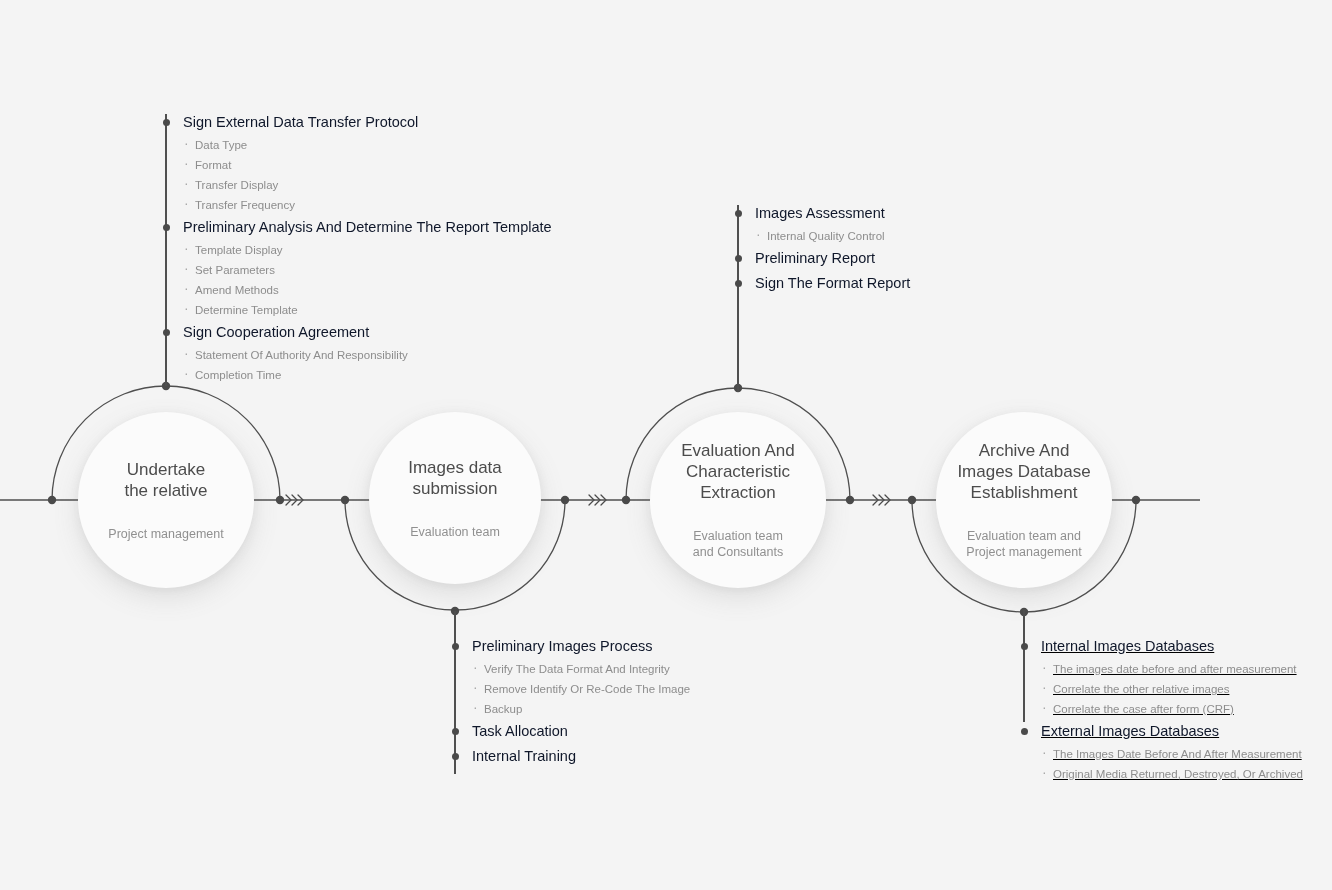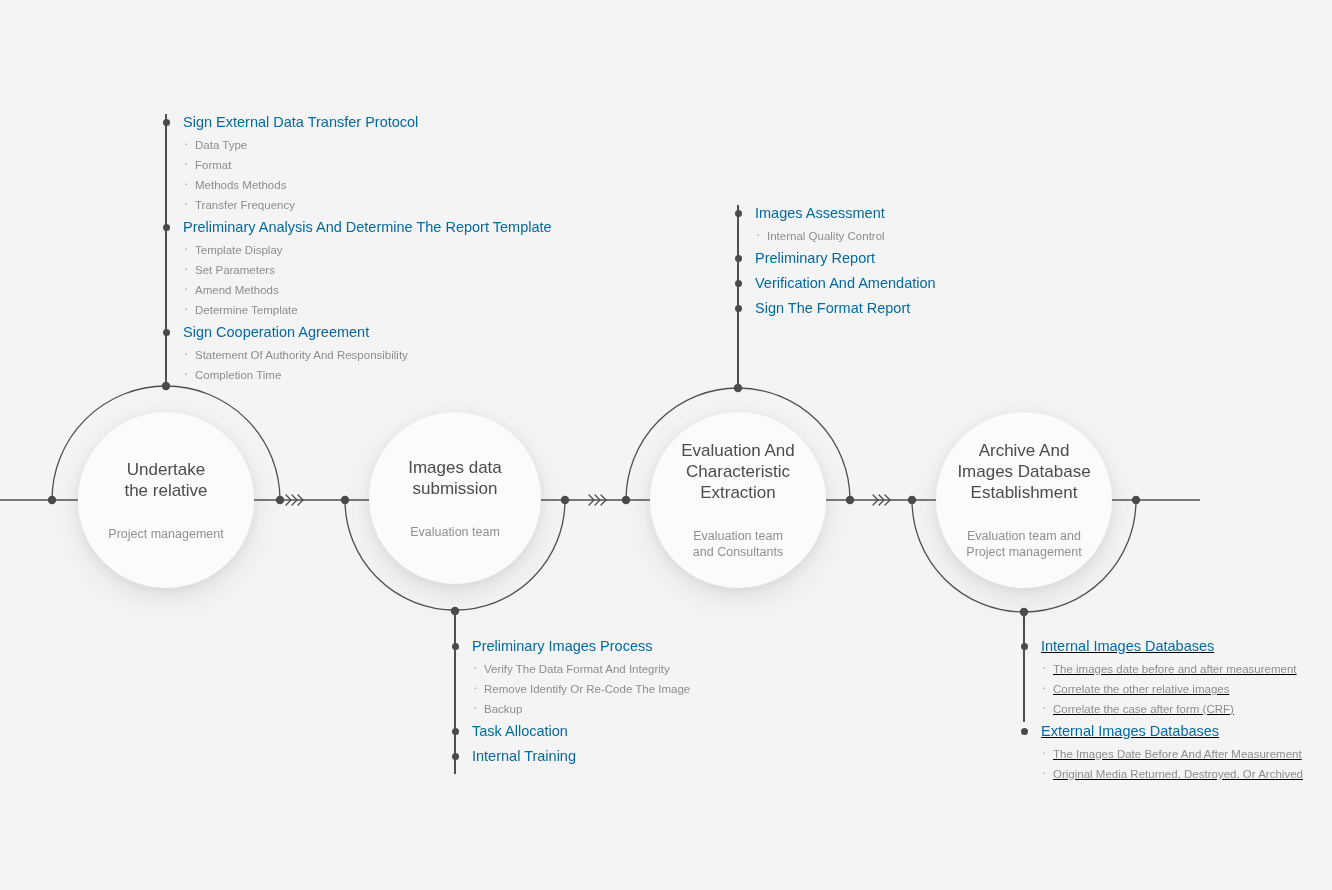--- a/index.html
+++ b/index.html
@@ -64,21 +64,21 @@
     position: absolute;
   }
   .branch-inner {
     position: relative;
   }
   .item {
     position: relative;
     margin: 0;
   }
   .item-main {
-    color: #0369a1;
+    color: #0f172a;
     font-size: 14.5px;
     line-height: 17px;
     padding: 4px 0 4px 17px;
     white-space: nowrap;
   }
   .item-sub {
     color: #8d8d8d;
     font-size: 11.5px;
     line-height: 14px;
     padding: 3px 0 3px 29px;
@@ -180,21 +180,21 @@
   </div>
 
   <div class="branch" style="left:166px; top:110px;">
     <div class="branch-inner">
       <div class="vline" style="top:4px; height:272px;"></div>
       <div id="b1">
           <div class="item">
             <div class="item-main">Sign External Data Transfer Protocol<span class="dot-main" style="top: 9px;"></span></div>
             <div class="item-sub">Data Type</div>
             <div class="item-sub">Format</div>
-            <div class="item-sub">Methods Methods</div>
+            <div class="item-sub">Transfer Display</div>
             <div class="item-sub">Transfer Frequency</div>
           </div>
           <div class="item">
             <div class="item-main">Preliminary Analysis And Determine The Report Template<span class="dot-main" style="top: 9px;"></span></div>
             <div class="item-sub">Template Display</div>
             <div class="item-sub">Set Parameters</div>
             <div class="item-sub">Amend Methods</div>
             <div class="item-sub">Determine Template</div>
           </div>
           <div class="item">
@@ -231,23 +231,20 @@
       <div class="vline" style="top:4px; height:187px;"></div>
       <div id="b3">
           <div class="item">
             <div class="item-main">Images Assessment<span class="dot-main" style="top: 9px;"></span></div>
             <div class="item-sub">Internal Quality Control</div>
           </div>
           <div class="item">
             <div class="item-main">Preliminary Report<span class="dot-main" style="top: 9px;"></span></div>
           </div>
           <div class="item">
-            <div class="item-main">Verification And Amendation<span class="dot-main" style="top: 9px;"></span></div>
-          </div>
-          <div class="item">
             <div class="item-main">Sign The Format Report<span class="dot-main" style="top: 9px;"></span></div>
           </div>
         </div>
     </div>
   </div>
 
   <div class="branch" style="left:1024px; top:634px;text-decoration:underline;">
     <div class="branch-inner">
       <div class="vline" style="top:-24px; height:112px;"></div>
       <div id="b4">

